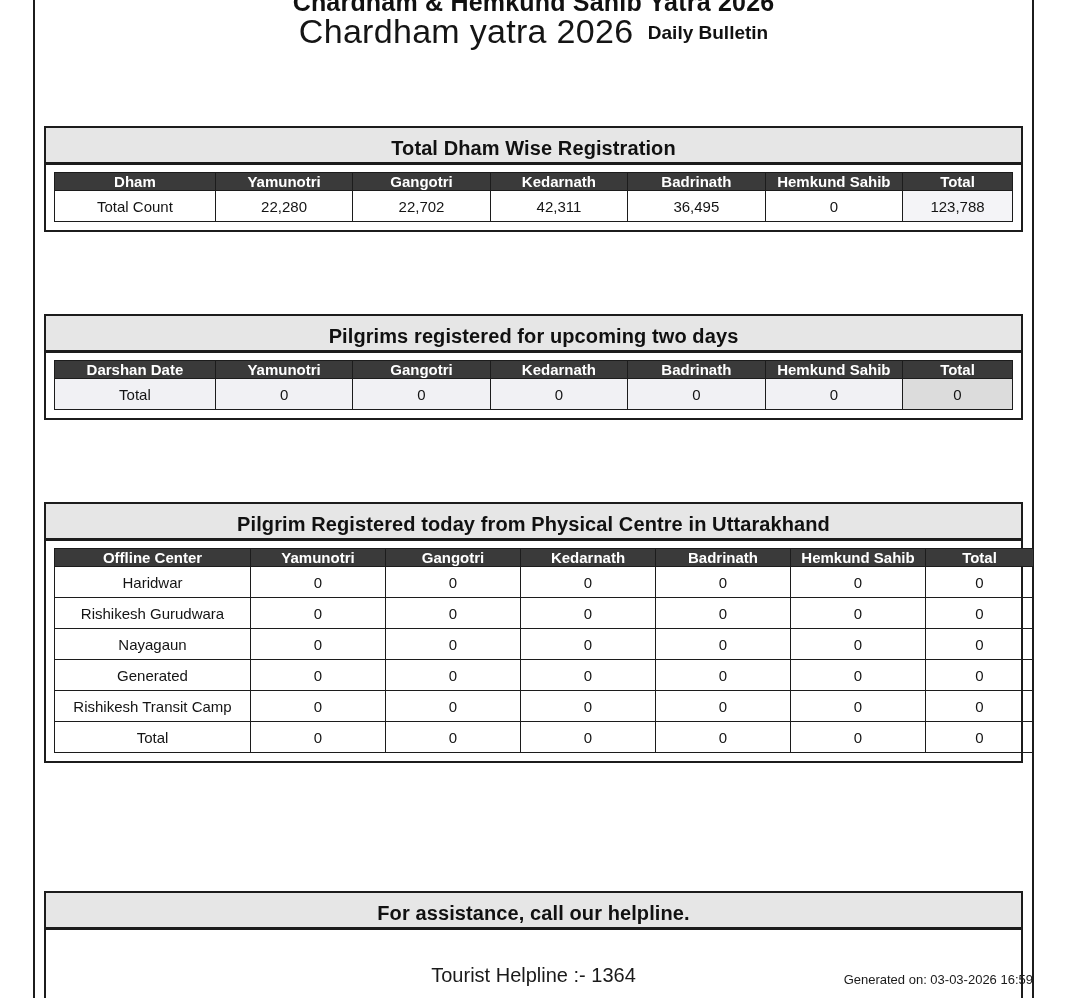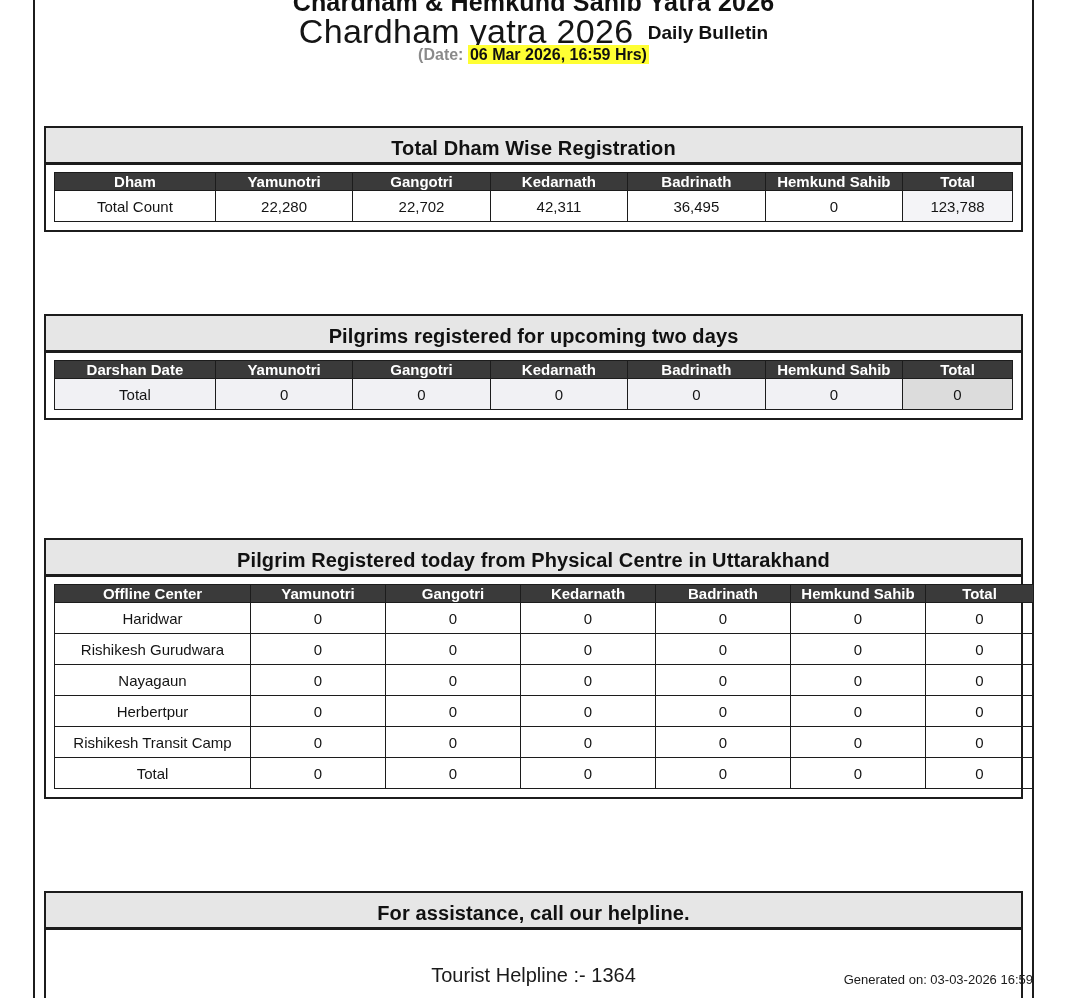--- a/index.html
+++ b/index.html
@@ -159,24 +159,20 @@
   <div class="sheet-border-right"></div>
 
   <div class="header-zone">
     <div class="clipped-title">Chardham &amp; Hemkund Sahib Yatra 2026</div>
 
     <div class="main-title-row">
       <span class="main-title">Chardham yatra 2026</span>
       <span class="bulletin-label">Daily Bulletin</span>
     </div>
 
-    <div class="date-row">
-      <span class="date-prefix">(Date:</span>
-      <span class="date-hl">06 Mar 2026, 16:59 Hrs)</span>
-    </div>
   </div>
 
   <div class="panel" style="top:126px;">
     <div class="panel-title">Total Dham Wise Registration</div>
     <div class="panel-body">
       <table class="grid">
         <colgroup>
           <col class="c-first-1">
             <col class="c-dham">
             <col class="c-dham">
@@ -243,21 +239,21 @@
             <td>0</td>
             <td>0</td>
             <td>0</td>
             <td class="total-cell">0</td>
           </tr>
         </tbody>
       </table>
     </div>
   </div>
 
-  <div class="panel" style="top:502px;margin-top:36px;">
+  <div class="panel" style="top:502px;">
     <div class="panel-title">Pilgrim Registered today from Physical Centre in Uttarakhand</div>
     <div class="panel-body">
       <table class="grid">
         <colgroup>
           <col class="c-first-3">
             <col class="c-dham">
             <col class="c-dham">
             <col class="c-dham">
           <col class="c-dham">
             <col class="c-dham">
@@ -296,21 +292,21 @@
           <tr>
             <td>Nayagaun</td>
             <td>0</td>
             <td>0</td>
             <td>0</td>
             <td>0</td>
             <td>0</td>
             <td>0</td>
           </tr>
           <tr>
-            <td>Herbertpur</td>
+            <td>Generated</td>
             <td>0</td>
             <td>0</td>
             <td>0</td>
             <td>0</td>
             <td>0</td>
             <td>0</td>
           </tr>
           <tr>
             <td>Rishikesh Transit Camp</td>
             <td>0</td>

